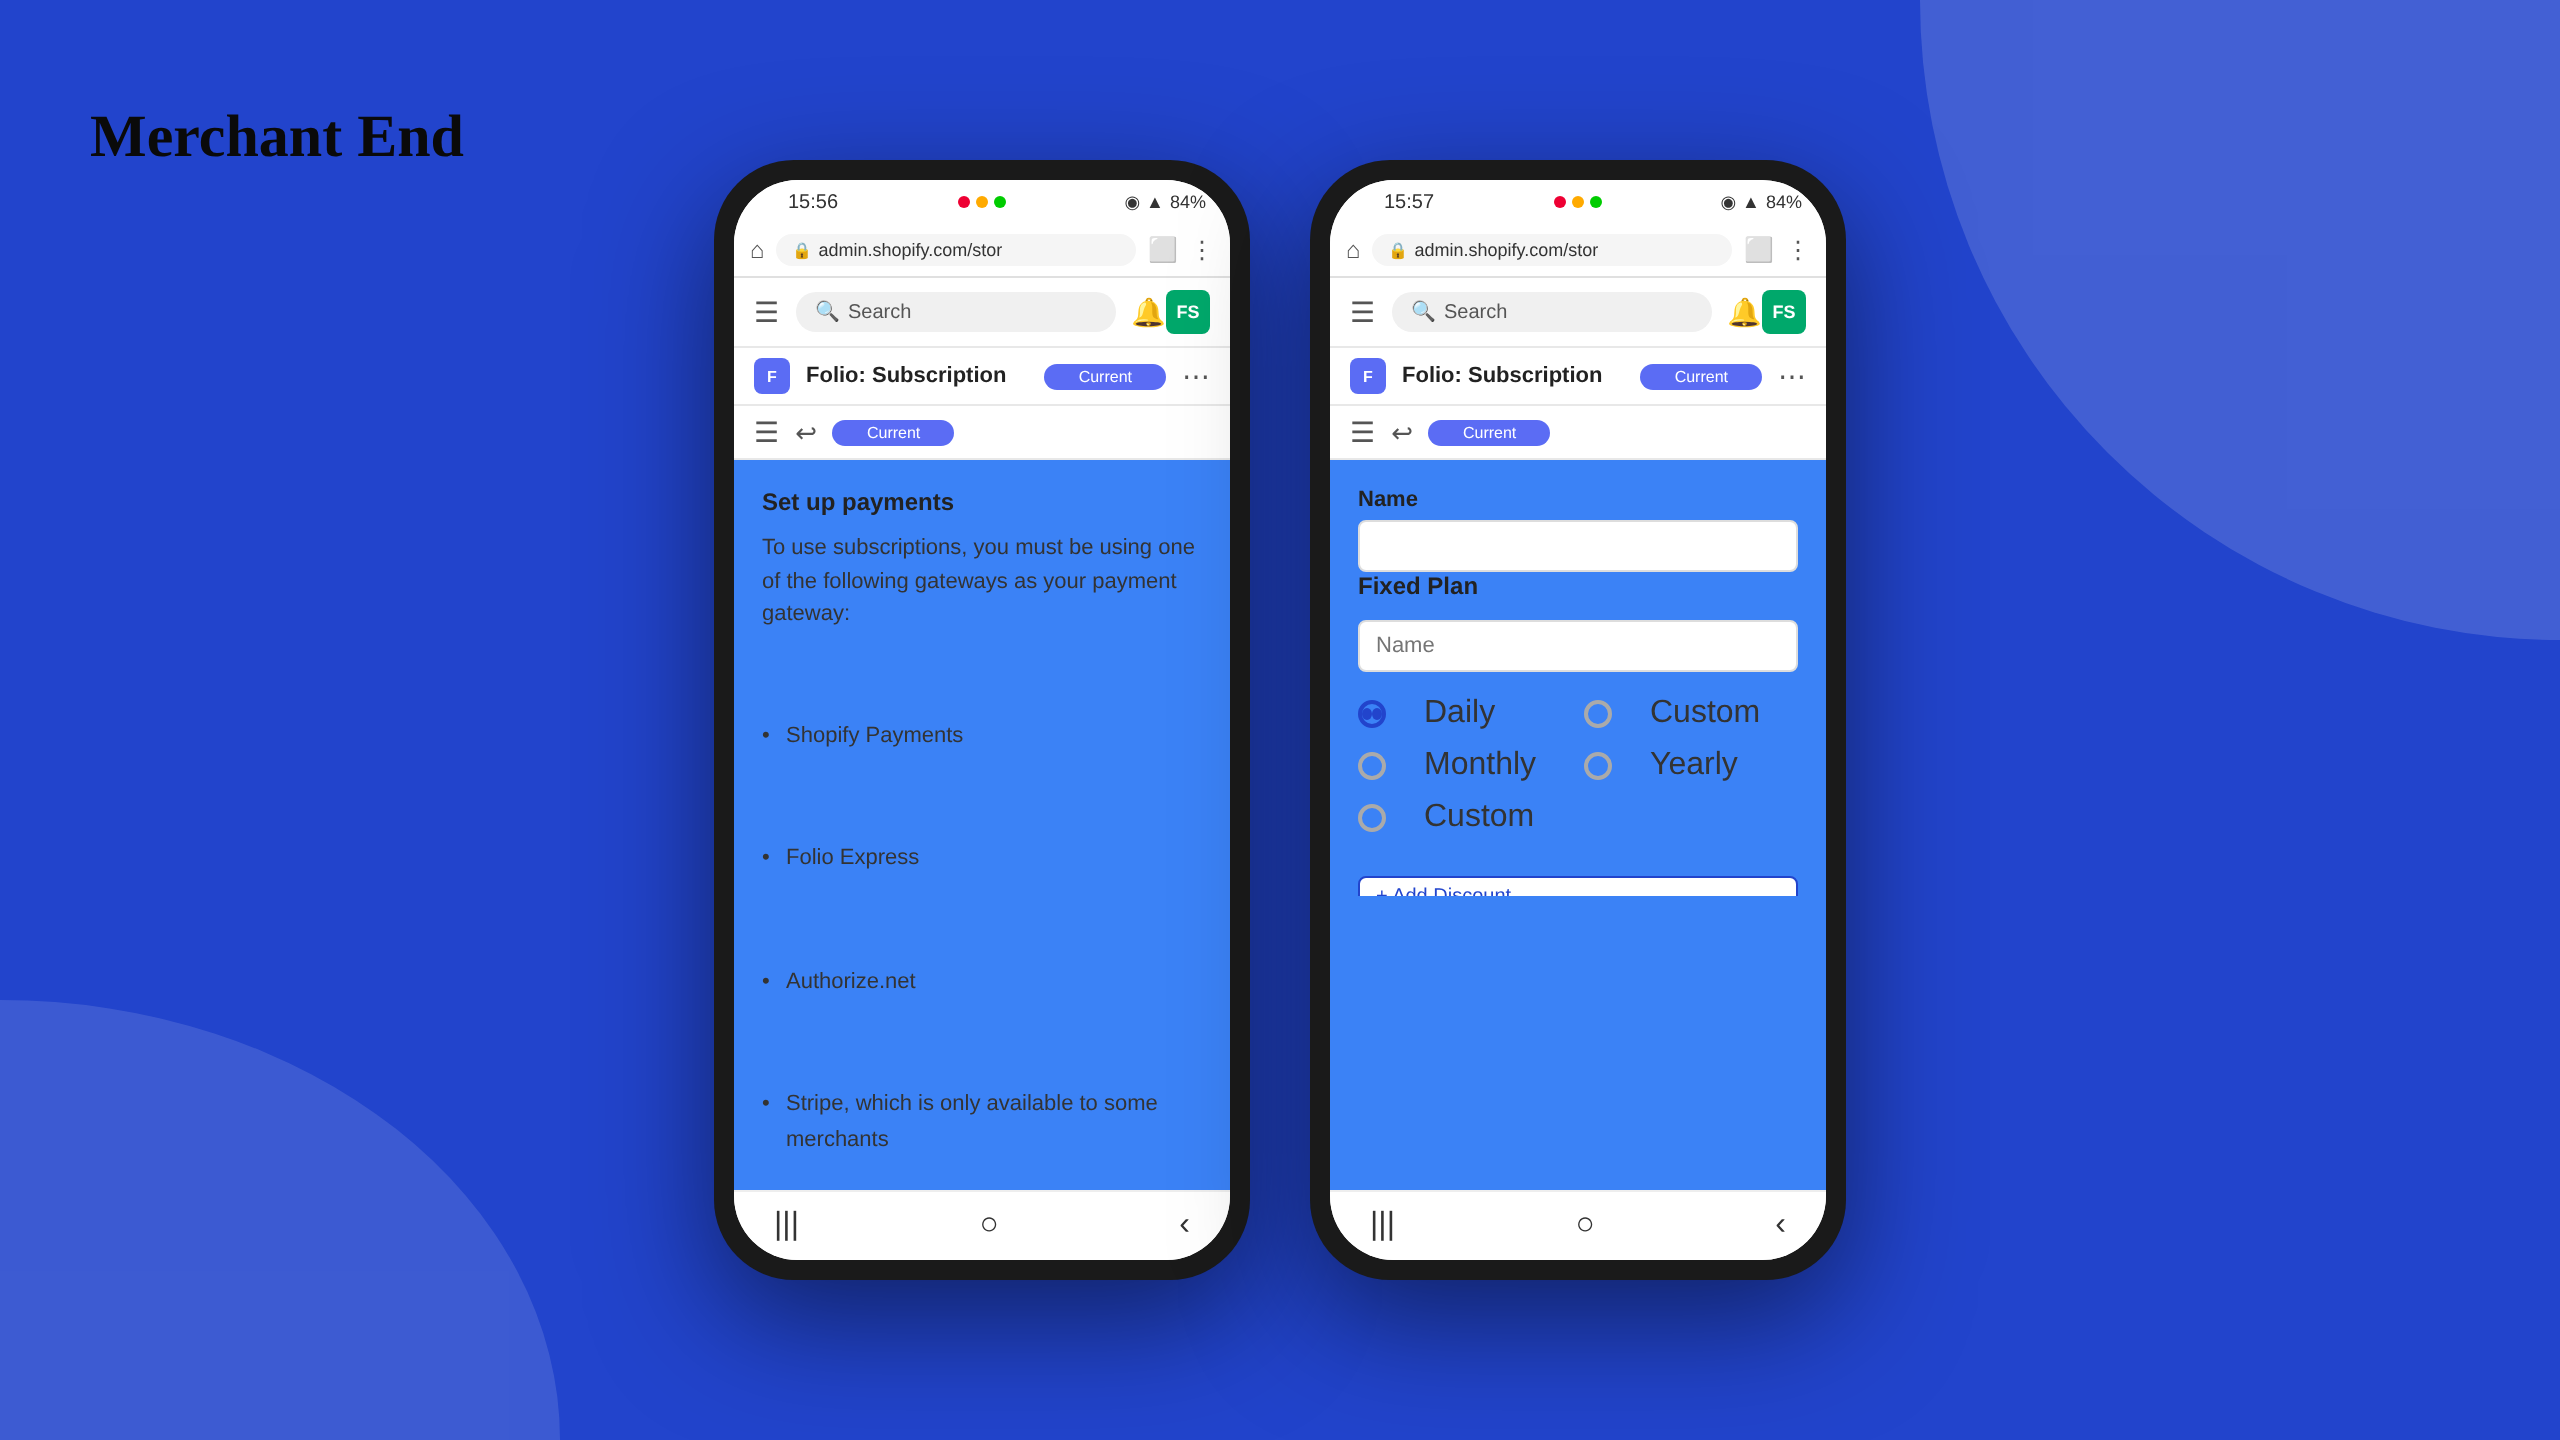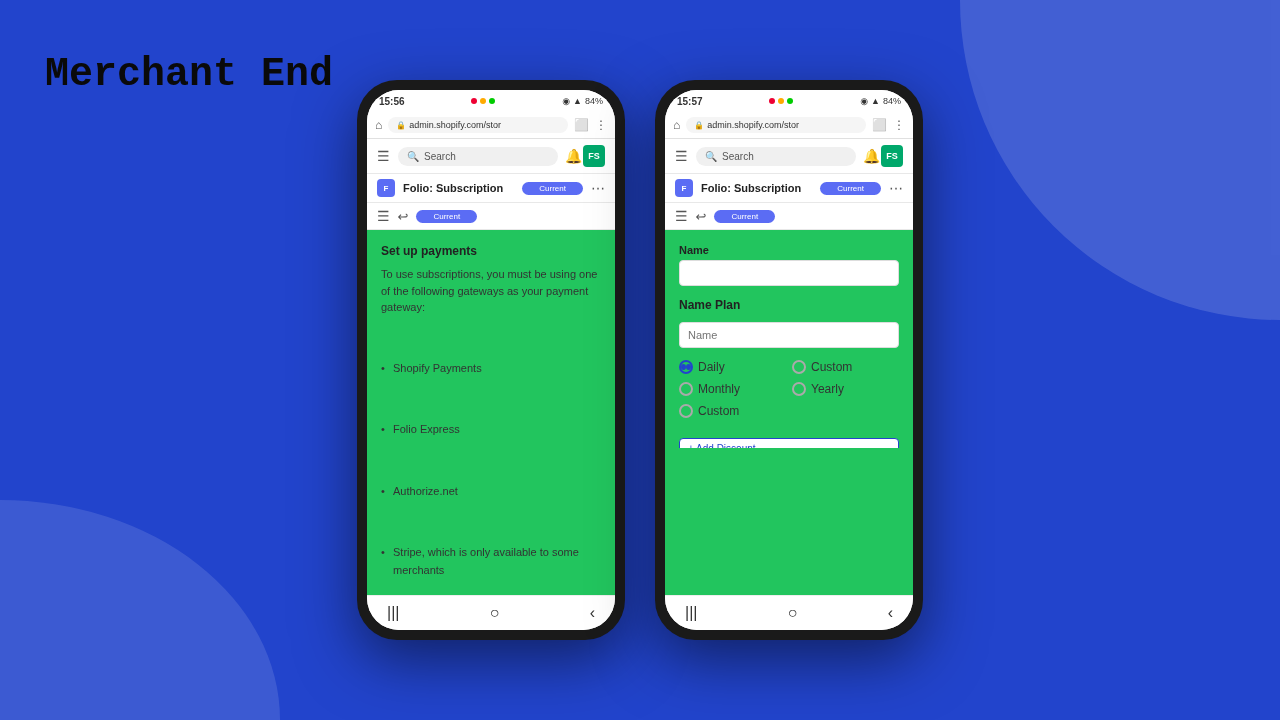--- a/index.html
+++ b/index.html
@@ -66,21 +66,21 @@
       padding: 4px 12px;
       display: flex;
       align-items: center;
       justify-content: space-between;
       font-size: 9px;
       color: #333;
       height: 22px;
       flex-shrink: 0;
     }
 
-    .status-time { font-weight: 700; font-size: 10px; }
+    .status-time { font-weight: 400; font-size: 10px; margin-left: 15px; }
     .status-icons { display: flex; gap: 3px; align-items: center; font-size: 9px; }
     .status-dot { width: 6px; height: 6px; border-radius: 50%; }
     .dot-red { background: #e03; }
     .dot-yellow { background: #fa0; }
     .dot-green { background: #0c0; }
 
     
     .browser-bar {
       background: white;
       padding: 5px 8px;
@@ -176,21 +176,21 @@
       display: flex;
       align-items: center;
       gap: 8px;
       border-bottom: 1px solid #e8e8e8;
       flex-shrink: 0;
     }
 
     
     .content {
       flex: 1;
-      background: #22c55e;
+      background: #3b82f6;
       overflow-y: auto;
       padding: 14px 14px;
     }
 
     
     .setup-title {
       font-size: 12px;
       font-weight: 600;
       color: #222;
       margin-bottom: 8px;
@@ -231,21 +231,21 @@
       display: flex;
       justify-content: space-between;
       align-items: center;
       border-top: 1px solid #eee;
       flex-shrink: 0;
     }
 
     .bottom-nav-item { font-size: 16px; color: #333; }
 
     
-    .form-section { margin-bottom: 12px; }
+    .form-section { }
     .form-label {
       font-size: 11px;
       font-weight: 600;
       color: #222;
       margin-bottom: 4px;
     }
 
     .form-input {
       width: 100%;
       border: 1px solid #ddd;
@@ -276,23 +276,23 @@
 
     .radio-grid {
       display: grid;
       grid-template-columns: 1fr 1fr;
       gap: 8px 6px;
       margin-bottom: 0;
     }
 
     .radio-option {
       display: flex;
-      align-items: flex-end;
-      gap: 5px;
-      font-size: 12px;
+      align-items: center;
+      gap: 19px;
+      font-size: 16px;
       color: #333;
     }
 
     .radio-circle {
       width: 14px; height: 14px;
       border-radius: 50%;
       border: 2px solid #aaa;
       display: flex; align-items: center; justify-content: center;
       flex-shrink: 0;
     }
@@ -323,21 +323,21 @@
     }
 
     .hamburger-icon { font-size: 14px; color: #555; }
   </style>
 </head>
 <body>
 
 <div class="bg-shape-top-right"></div>
 <div class="bg-shape-bottom-left"></div>
 
-<div style="position:absolute;top:52px;left:45px;font-size:40px;font-weight:900;color:#0a0a0a;font-family:Liberation Mono, monospace;">Merchant End</div>
+<div style="position:absolute;top:52px;left:45px;font-size:30px;font-weight:900;color:#0a0a0a;font-family:Liberation Serif, serif;">Merchant End</div>
 
 <div class="phones-container">
 
   <div class="phone">
     <div class="phone-inner">
 
       <div class="status-bar">
         <span class="status-time">15:56</span>
         <div style="display:flex;gap:3px;align-items:center;">
           <span class="status-dot dot-red"></span>
@@ -460,21 +460,21 @@
 
       <div class="content">
 
         <div class="form-section">
           <div class="form-label">Name</div>
           <input class="form-input" type="text" style="">
         </div>
 
 
         <div class="form-section">
-          <div class="fixed-plan-title">Name Plan</div>
+          <div class="fixed-plan-title">Fixed Plan</div>
           <input class="plan-name-input" type="text" placeholder="Name" style="">
 
           <div class="radio-grid">
 
             <div class="radio-option">
               <div class="radio-circle selected">
                 <span style="width:6px;height:6px;border-radius:50%;background:#2244cc;display:block;"></span>
               </div>
               <span>Daily</span>
             </div>

